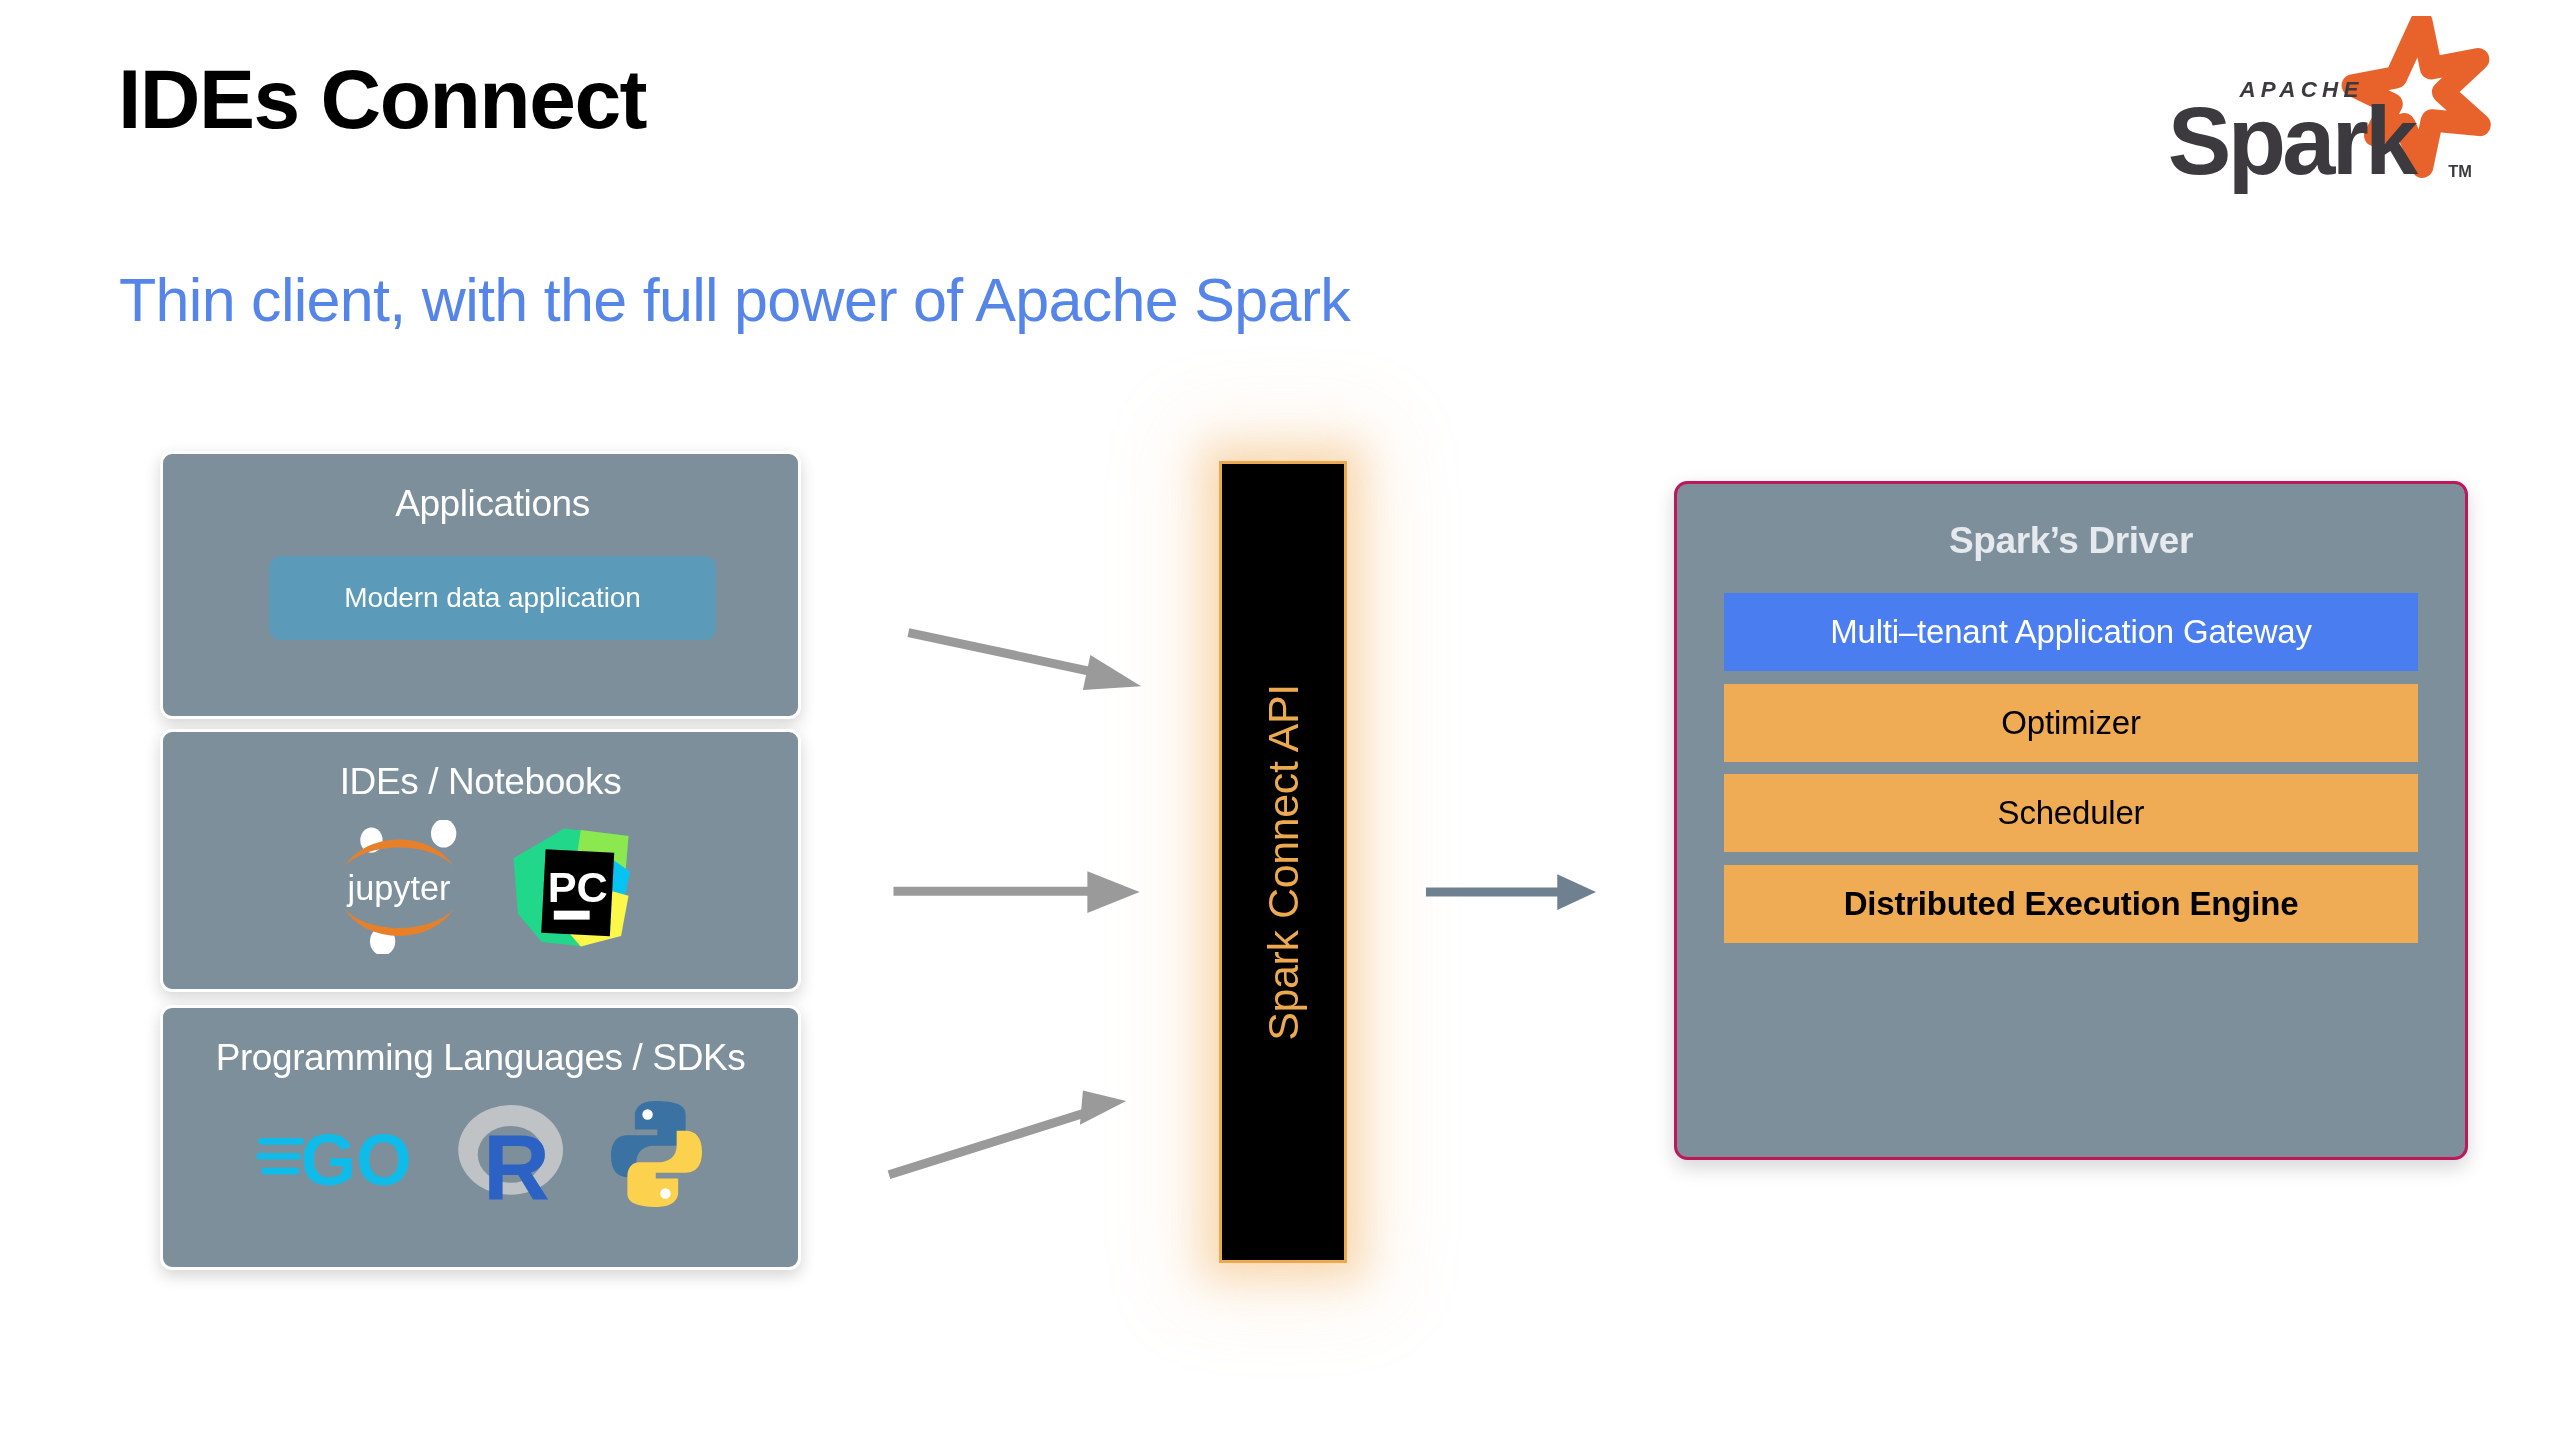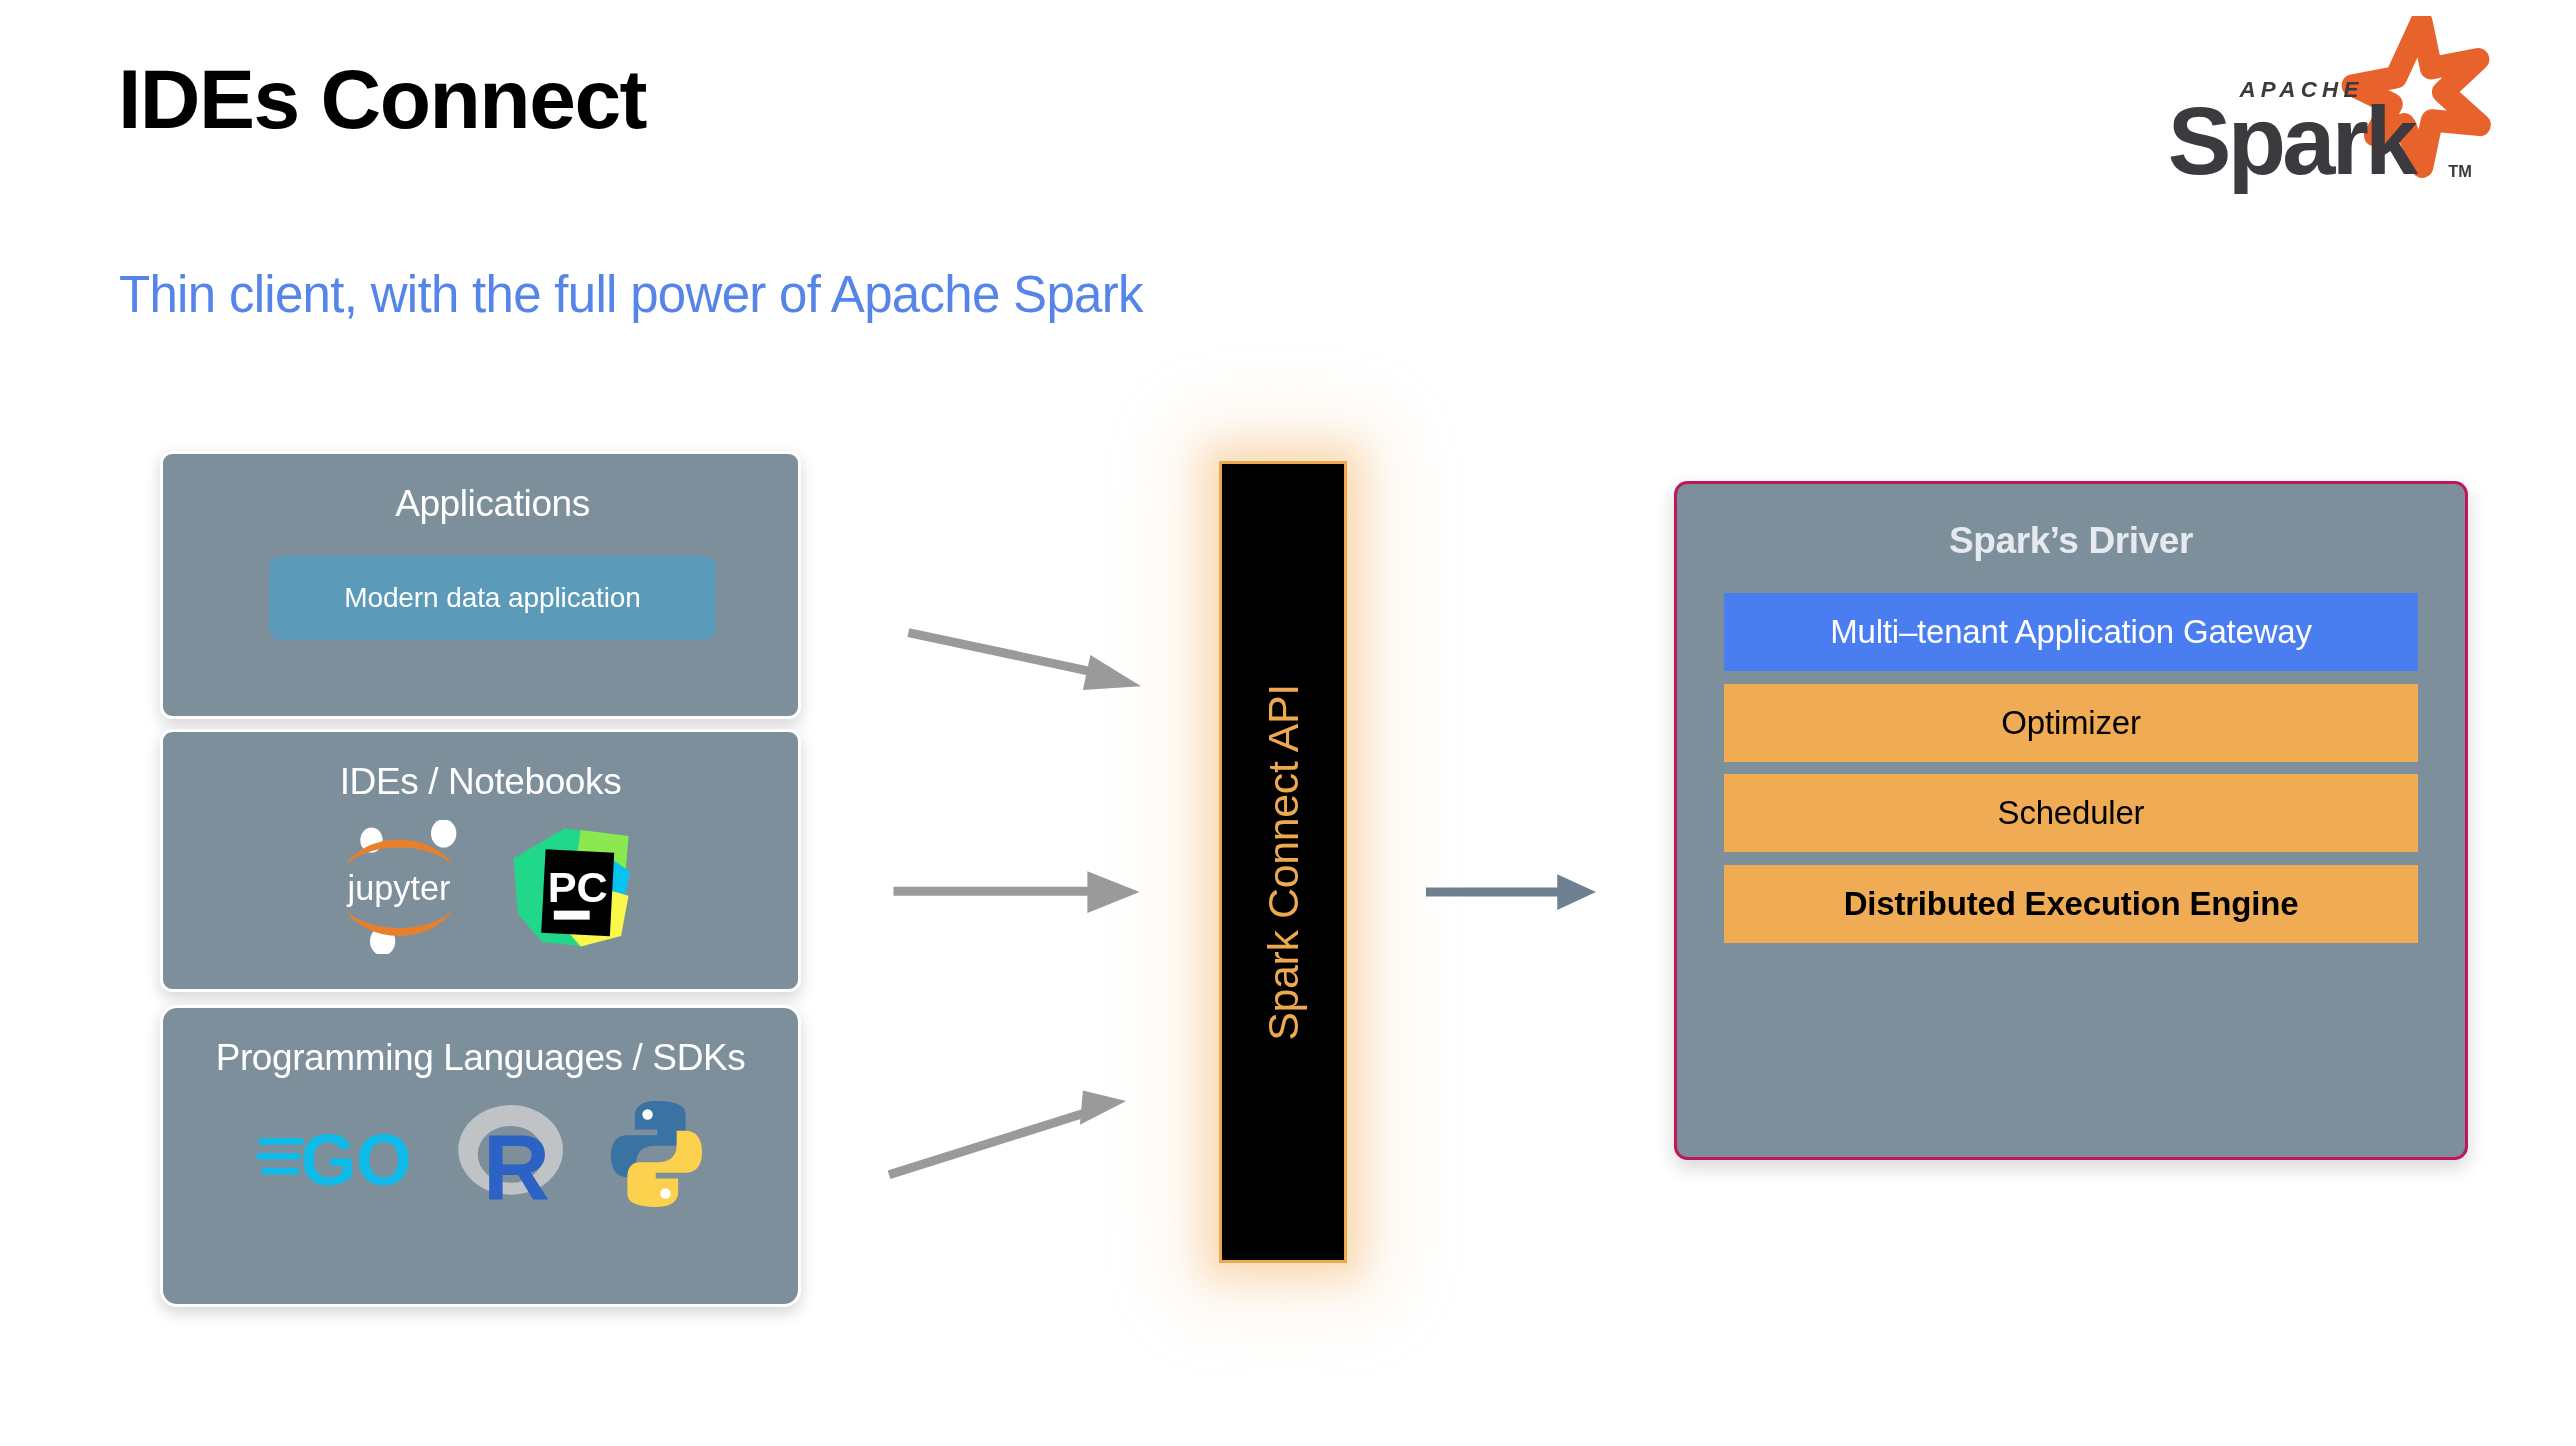--- a/index.html
+++ b/index.html
@@ -12,21 +12,21 @@
   #slide { position:relative; width:2576px; height:1447px; background:#fff; }
 
   
   #title {
     position:absolute; left:118px; top:55px;
     font-size:84px; font-weight:bold; letter-spacing:-1.5px;
     color:#000000; line-height:1.05;
   }
   #subtitle {
     position:absolute; left:119px; top:265px;
-    font-size:51px; font-weight:400; color:#5585e8;
+    font-size:61px; font-weight:400; color:#5585e8;
     letter-spacing:-0.7px; white-space:nowrap;
   }
 
   
   #spark-logo { position:absolute; left:2129px; top:16.4px; width:373px; height:194px; }
   #spark-logo svg { width:100%; height:100%; display:block; }
 
   
   .client-box {
     position:absolute; left:160px; width:641px;
@@ -36,21 +36,21 @@
     box-shadow:0 6px 16.4px rgba(0,0,0,0.17);
     display:flex; flex-direction:column; align-items:center;
   }
   .client-box .box-title {
     color:#ffffff; font-size:37px; font-weight:400;
     text-align:center; line-height:1.18; margin-top:28px;
     letter-spacing:-0.4px;
   }
   #box-applications { top:451px; height:268px;padding-left:24px; }
   #box-ides        { top:729px; height:263px; }
-  #box-langs       { top:1005px; height:302px;border-radius:17px; }
+  #box-langs       { top:1005px; height:265px; }
 
   #inner-app-pill {
     margin-top:30px; width:447px; height:84px;
     background:#5b9ab9; border-radius:12px;
     display:flex; align-items:center; justify-content:center;
     color:#ffffff; font-size:28px; font-weight:normal;
     letter-spacing:-0.1px;
   }
 
   .logo-row { display:flex; align-items:center; justify-content:center;

